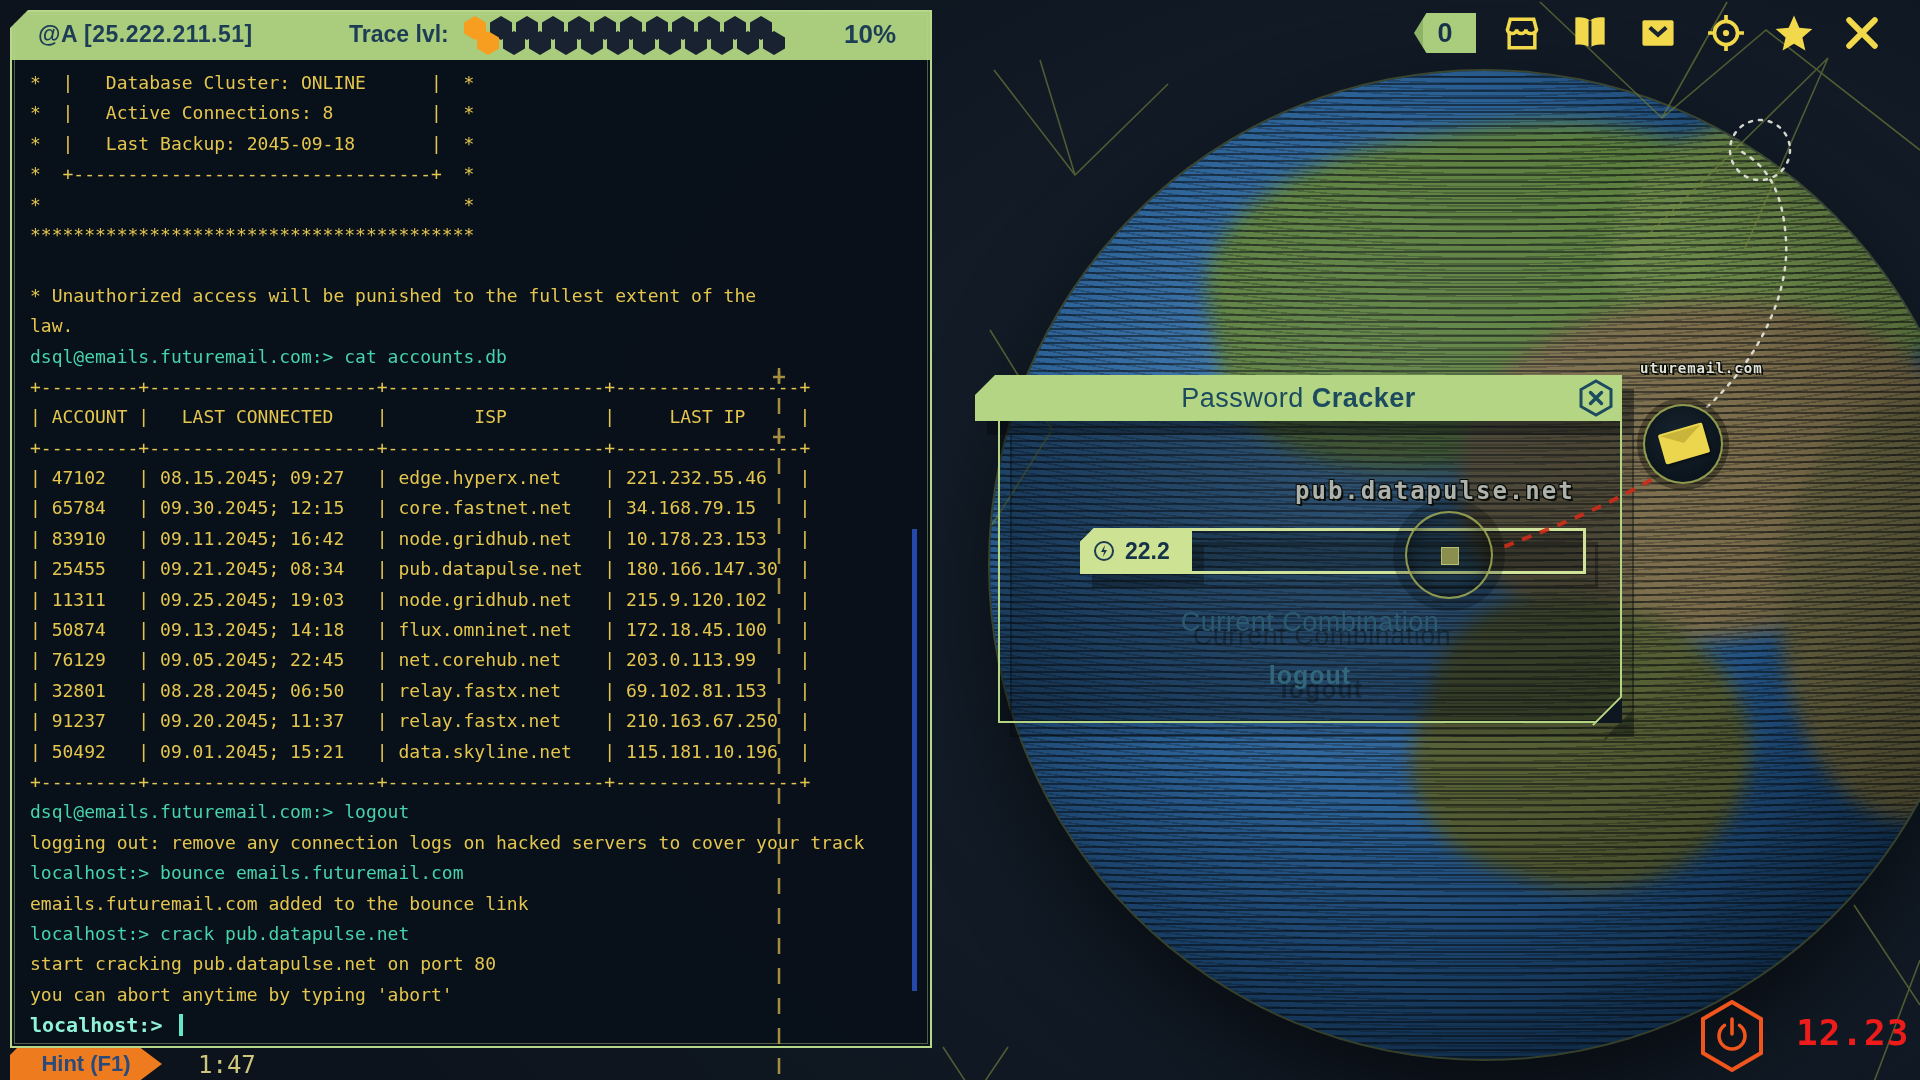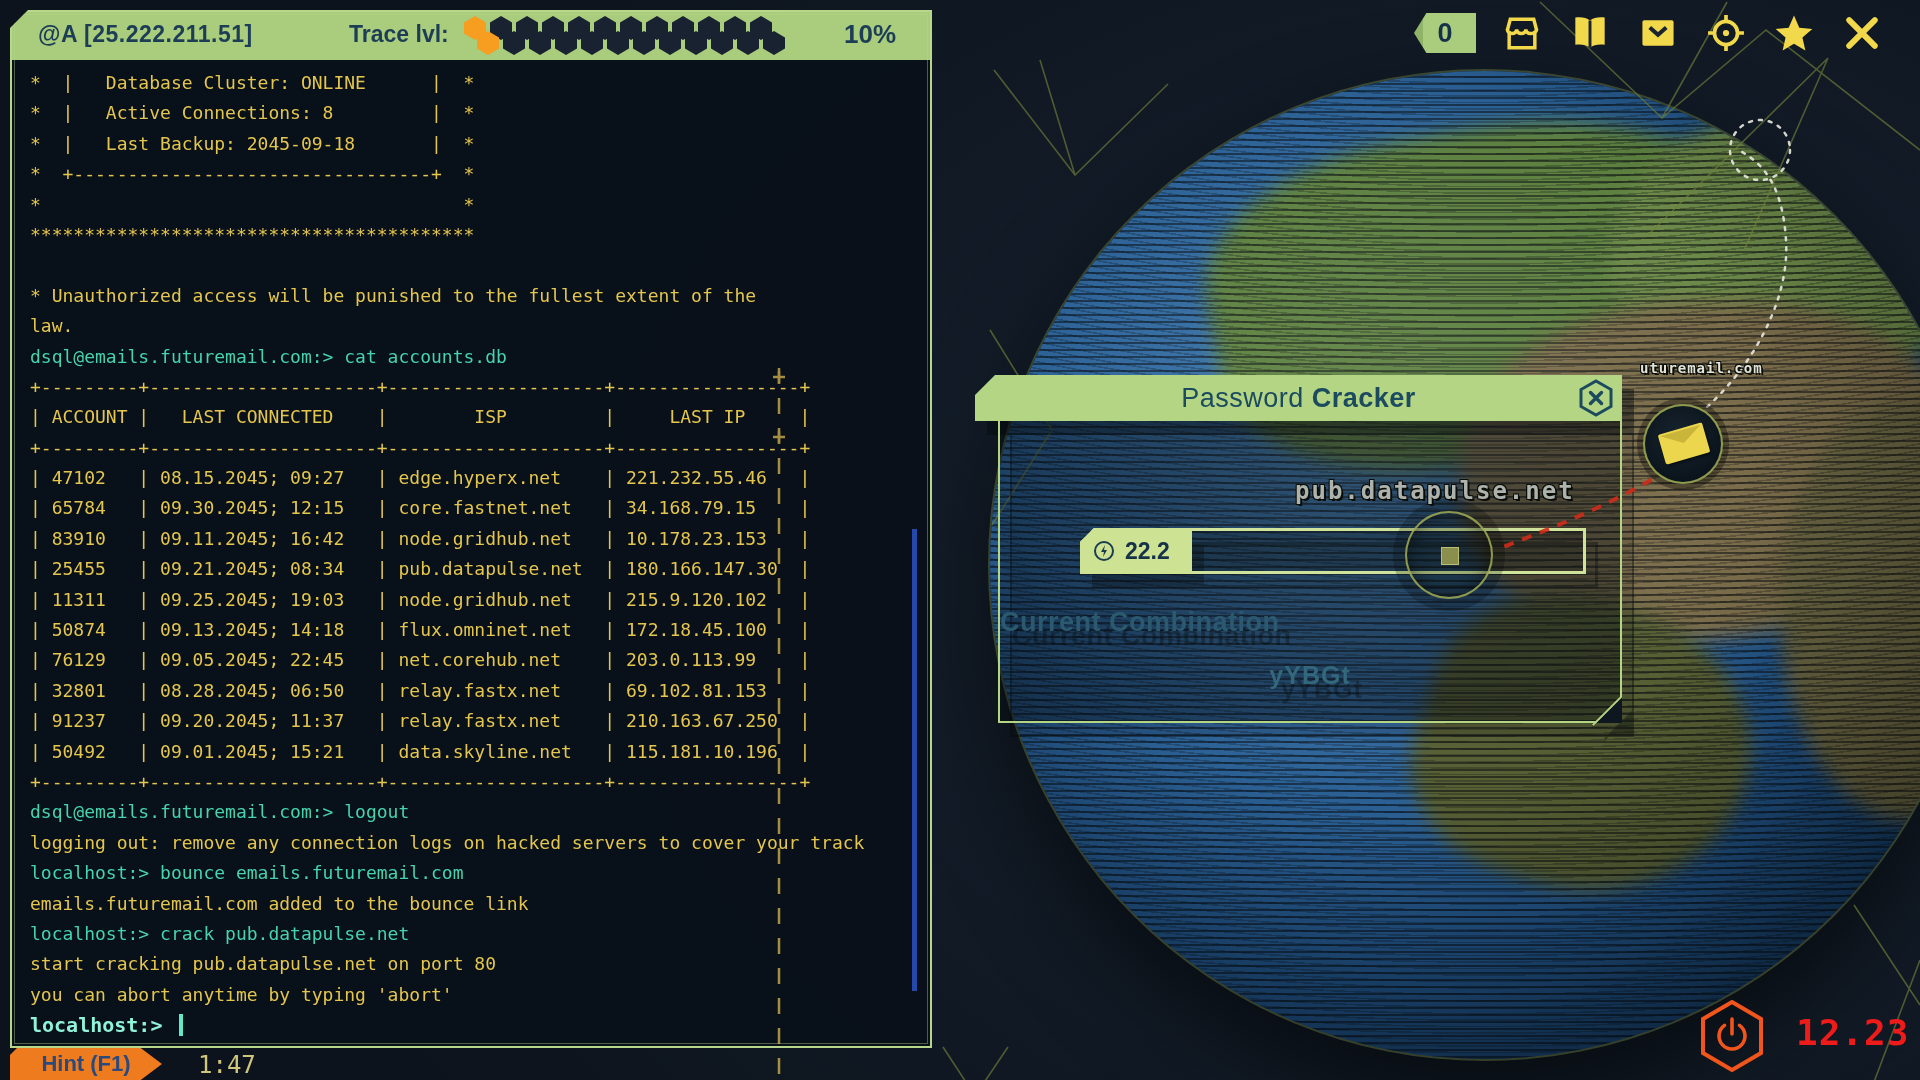--- a/index.html
+++ b/index.html
@@ -81,22 +81,22 @@
           border:2px solid #b3d584;border-top:none;margin-left:23px;}
   .cut-bg{position:absolute;right:-2px;bottom:-2px;width:0;height:0;
           border-left:26px solid transparent;border-bottom:26px solid #0e1620;}
   .cut-line{position:absolute;right:-7px;bottom:9px;width:40px;height:2px;background:#b3d584;transform:rotate(-45deg);}
   .progress{position:absolute;left:80px;top:107px;width:506px;height:46px;background:rgba(8,14,20,.22);
           clip-path:polygon(14px 0,100% 0,100% 100%,0 100%,0 14px);
           box-shadow:inset 0 0 0 3px #cfe49a;}
   .progress .tl-edge{position:absolute;left:-3px;top:6px;width:22px;height:3px;background:#cfe49a;transform:rotate(-45deg);}
   .pfill{position:absolute;left:0;top:0;bottom:0;background:#cde293;display:flex;align-items:center;
           gap:9px;padding-left:12px;box-sizing:border-box;color:#163248;font-weight:bold;font-size:23px;}
-  .combo-label{position:absolute;left:0;right:0;top:186px;color:#2b5a70;
-          font-weight:700;font-size:27px;letter-spacing:.5px;}
+  .combo-label{position:absolute;left:0;right:0;top:186px;text-align:center;color:#2b5a70;
+          font-weight:400;font-size:27px;letter-spacing:.5px;}
   .combo-value{position:absolute;left:0;right:0;top:240px;text-align:center;color:#33677c;
           font-weight:600;font-size:25px;letter-spacing:1px;}
 
   
   .topbar{position:absolute;left:1414px;top:10px;height:46px;display:flex;align-items:center;gap:24px;z-index:10;}
   .badge{width:62px;height:40px;background:linear-gradient(90deg,#8fb468 0 14%,#a9cd7d 14%);
          clip-path:polygon(0 50%,20% 0,100% 0,100% 100%,20% 100%);
          color:#16324a;font-weight:bold;font-size:27px;text-align:center;line-height:40px;}
   .tb-ic{width:44px;height:44px;display:block;cursor:pointer;}
 
@@ -211,21 +211,21 @@
         <div class="tl-edge"></div>
         <div class="pfill" style="width: 22.2%;">
           <svg width="24" height="24" viewBox="0 0 24 24">
             <circle cx="12" cy="12" r="9" fill="none" stroke="#1c3c50" stroke-width="2"></circle>
             <path d="M13 6 L9 13 H12 L11 18 L15 11 H12 Z" fill="#1c3c50"></path>
           </svg>
           <span>22.2</span>
         </div>
       </div>
       <div class="combo-label">Current Combination</div>
-      <div class="combo-value">yYBGt</div>
+      <div class="combo-value">logout</div>
       <div class="cut-bg"></div>
       <div class="cut-line"></div>
     </div>
   </div>
 
   <div class="topbar">
     <div class="badge">
       <span>0</span>
     </div>
     <svg class="tb-ic" viewBox="0 0 24 24" fill="none" stroke="#f2d84b" stroke-width="1.9">

